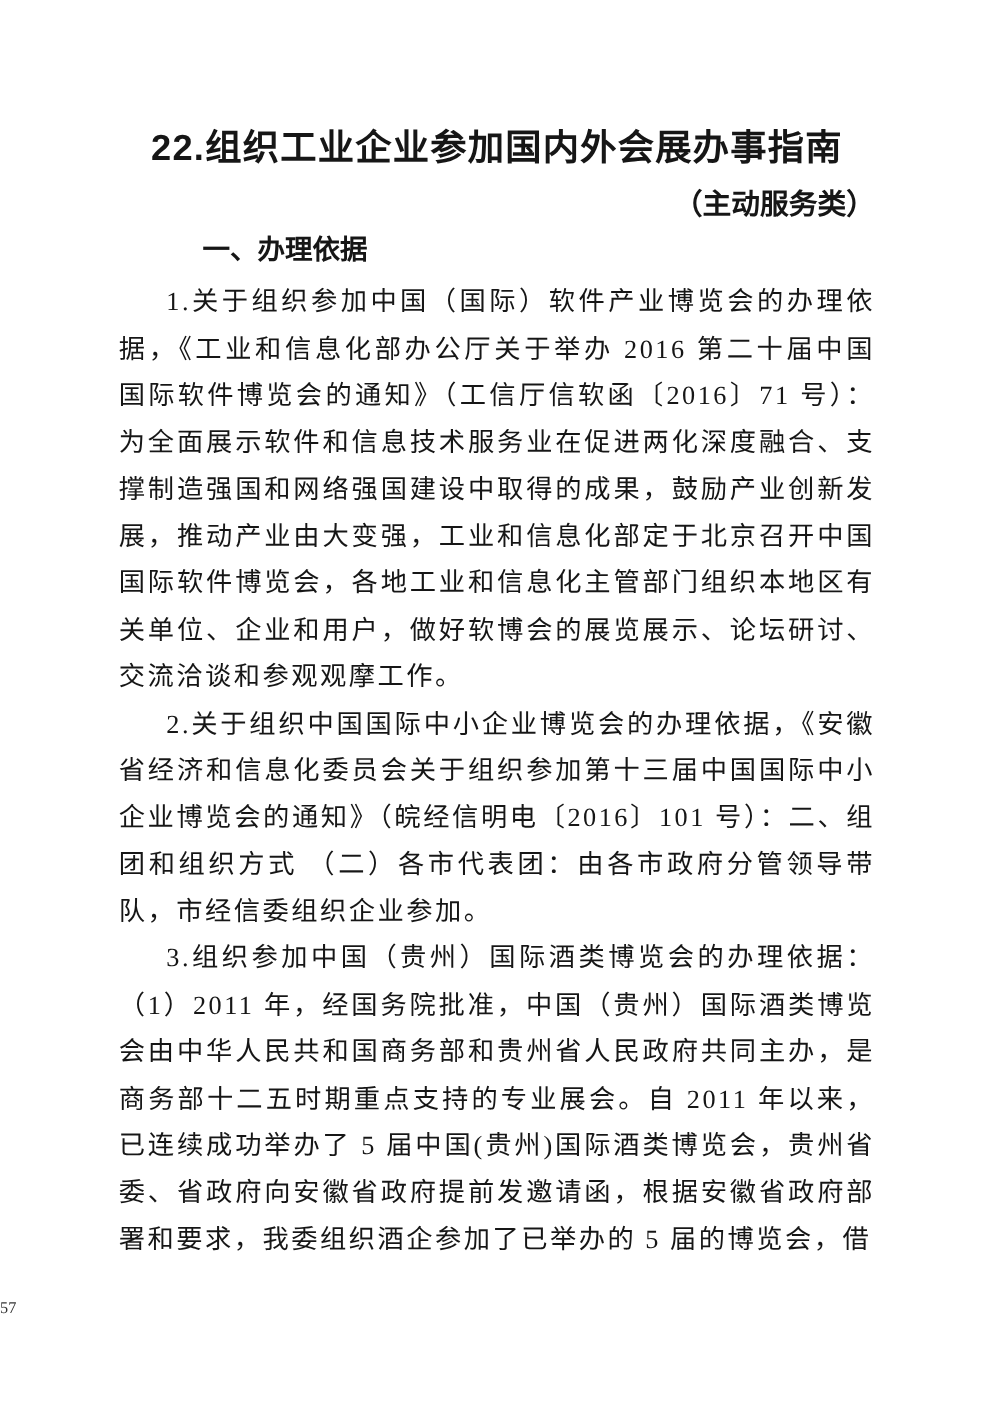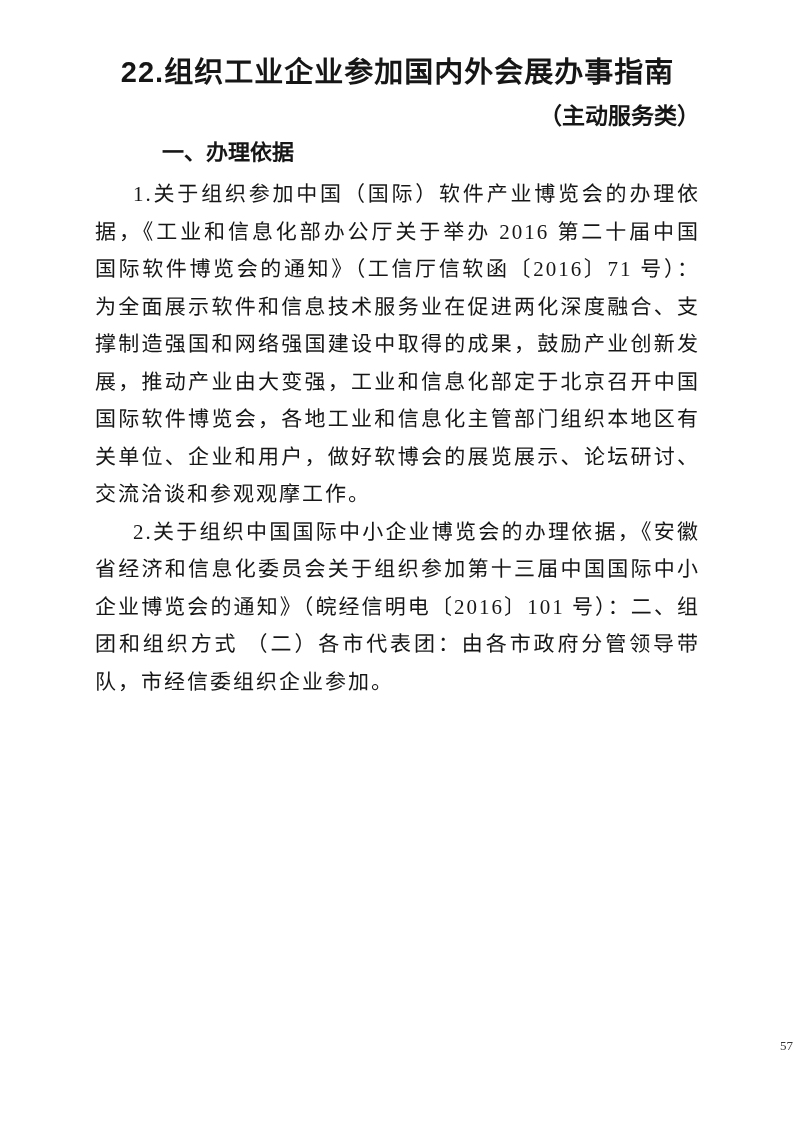--- a/index.html
+++ b/index.html
@@ -14,21 +14,21 @@
     overflow: hidden;
     font-family: "Liberation Serif", "DejaVu Serif", serif;
     color: #161616;
   }
   .page {
     position: absolute;
     inset: 0;
     background: #ffffff;
   }
   .content {
-    padding: 52px 93px 0 95px; 
+    padding: 99px 93px 0 95px; 
   }
   .doc-title {
     margin: 0;
     font-family: "Liberation Sans", "DejaVu Sans", sans-serif;
     font-weight: 700;
     font-size: 29px;
     line-height: 40px;
     letter-spacing: 1px;
     text-align: center;
     white-space: nowrap;
@@ -60,34 +60,35 @@
     text-align: justify;
     text-justify: inter-ideograph;
     text-indent: 38px;
     word-break: break-all;
   }
   .page-number {
     position: absolute;
     left: 0;
     right: 0;
     top: 1038px;
-    text-align: right;
+    text-align: left;
     font-size: 13px;
     line-height: 16px;
     color: #333333;
     font-family: "Liberation Serif", "DejaVu Serif", serif;
   }
 </style>
 </head>
 <body>
 
 <div class="page">
   <div class="content">
     <h1 class="doc-title">22.组织工业企业参加国内外会展办事指南</h1>
     <h2 class="doc-subtitle">（主动服务类）</h2>
     <h3 class="section-heading">一、办理依据</h3>
     <div class="body-text">
       <p class="para">1.关于组织参加中国（国际）软件产业博览会的办理依据，《工业和信息化部办公厅关于举办 2016 第二十届中国国际软件博览会的通知》（工信厅信软函〔2016〕71 号）：为全面展示软件和信息技术服务业在促进两化深度融合、支撑制造强国和网络强国建设中取得的成果，鼓励产业创新发展，推动产业由大变强，工业和信息化部定于北京召开中国国际软件博览会，各地工业和信息化主管部门组织本地区有关单位、企业和用户，做好软博会的展览展示、论坛研讨、交流洽谈和参观观摩工作。</p>
       <p class="para">2.关于组织中国国际中小企业博览会的办理依据，《安徽省经济和信息化委员会关于组织参加第十三届中国国际中小企业博览会的通知》（皖经信明电〔2016〕101 号）：二、组团和组织方式 （二）各市代表团：由各市政府分管领导带队，市经信委组织企业参加。</p>
+      <p class="para">3.组织参加中国（贵州）国际酒类博览会的办理依据：（1）2011 年，经国务院批准，中国（贵州）国际酒类博览会由中华人民共和国商务部和贵州省人民政府共同主办，是商务部十二五时期重点支持的专业展会。自 2011 年以来，已连续成功举办了 5 届中国(贵州)国际酒类博览会，贵州省委、省政府向安徽省政府提前发邀请函，根据安徽省政府部署和要求，我委组织酒企参加了已举办的 5 届的博览会，借</p>
     </div>
   </div>
   <div class="page-number">57</div>
 </div>
 
 </body></html>

